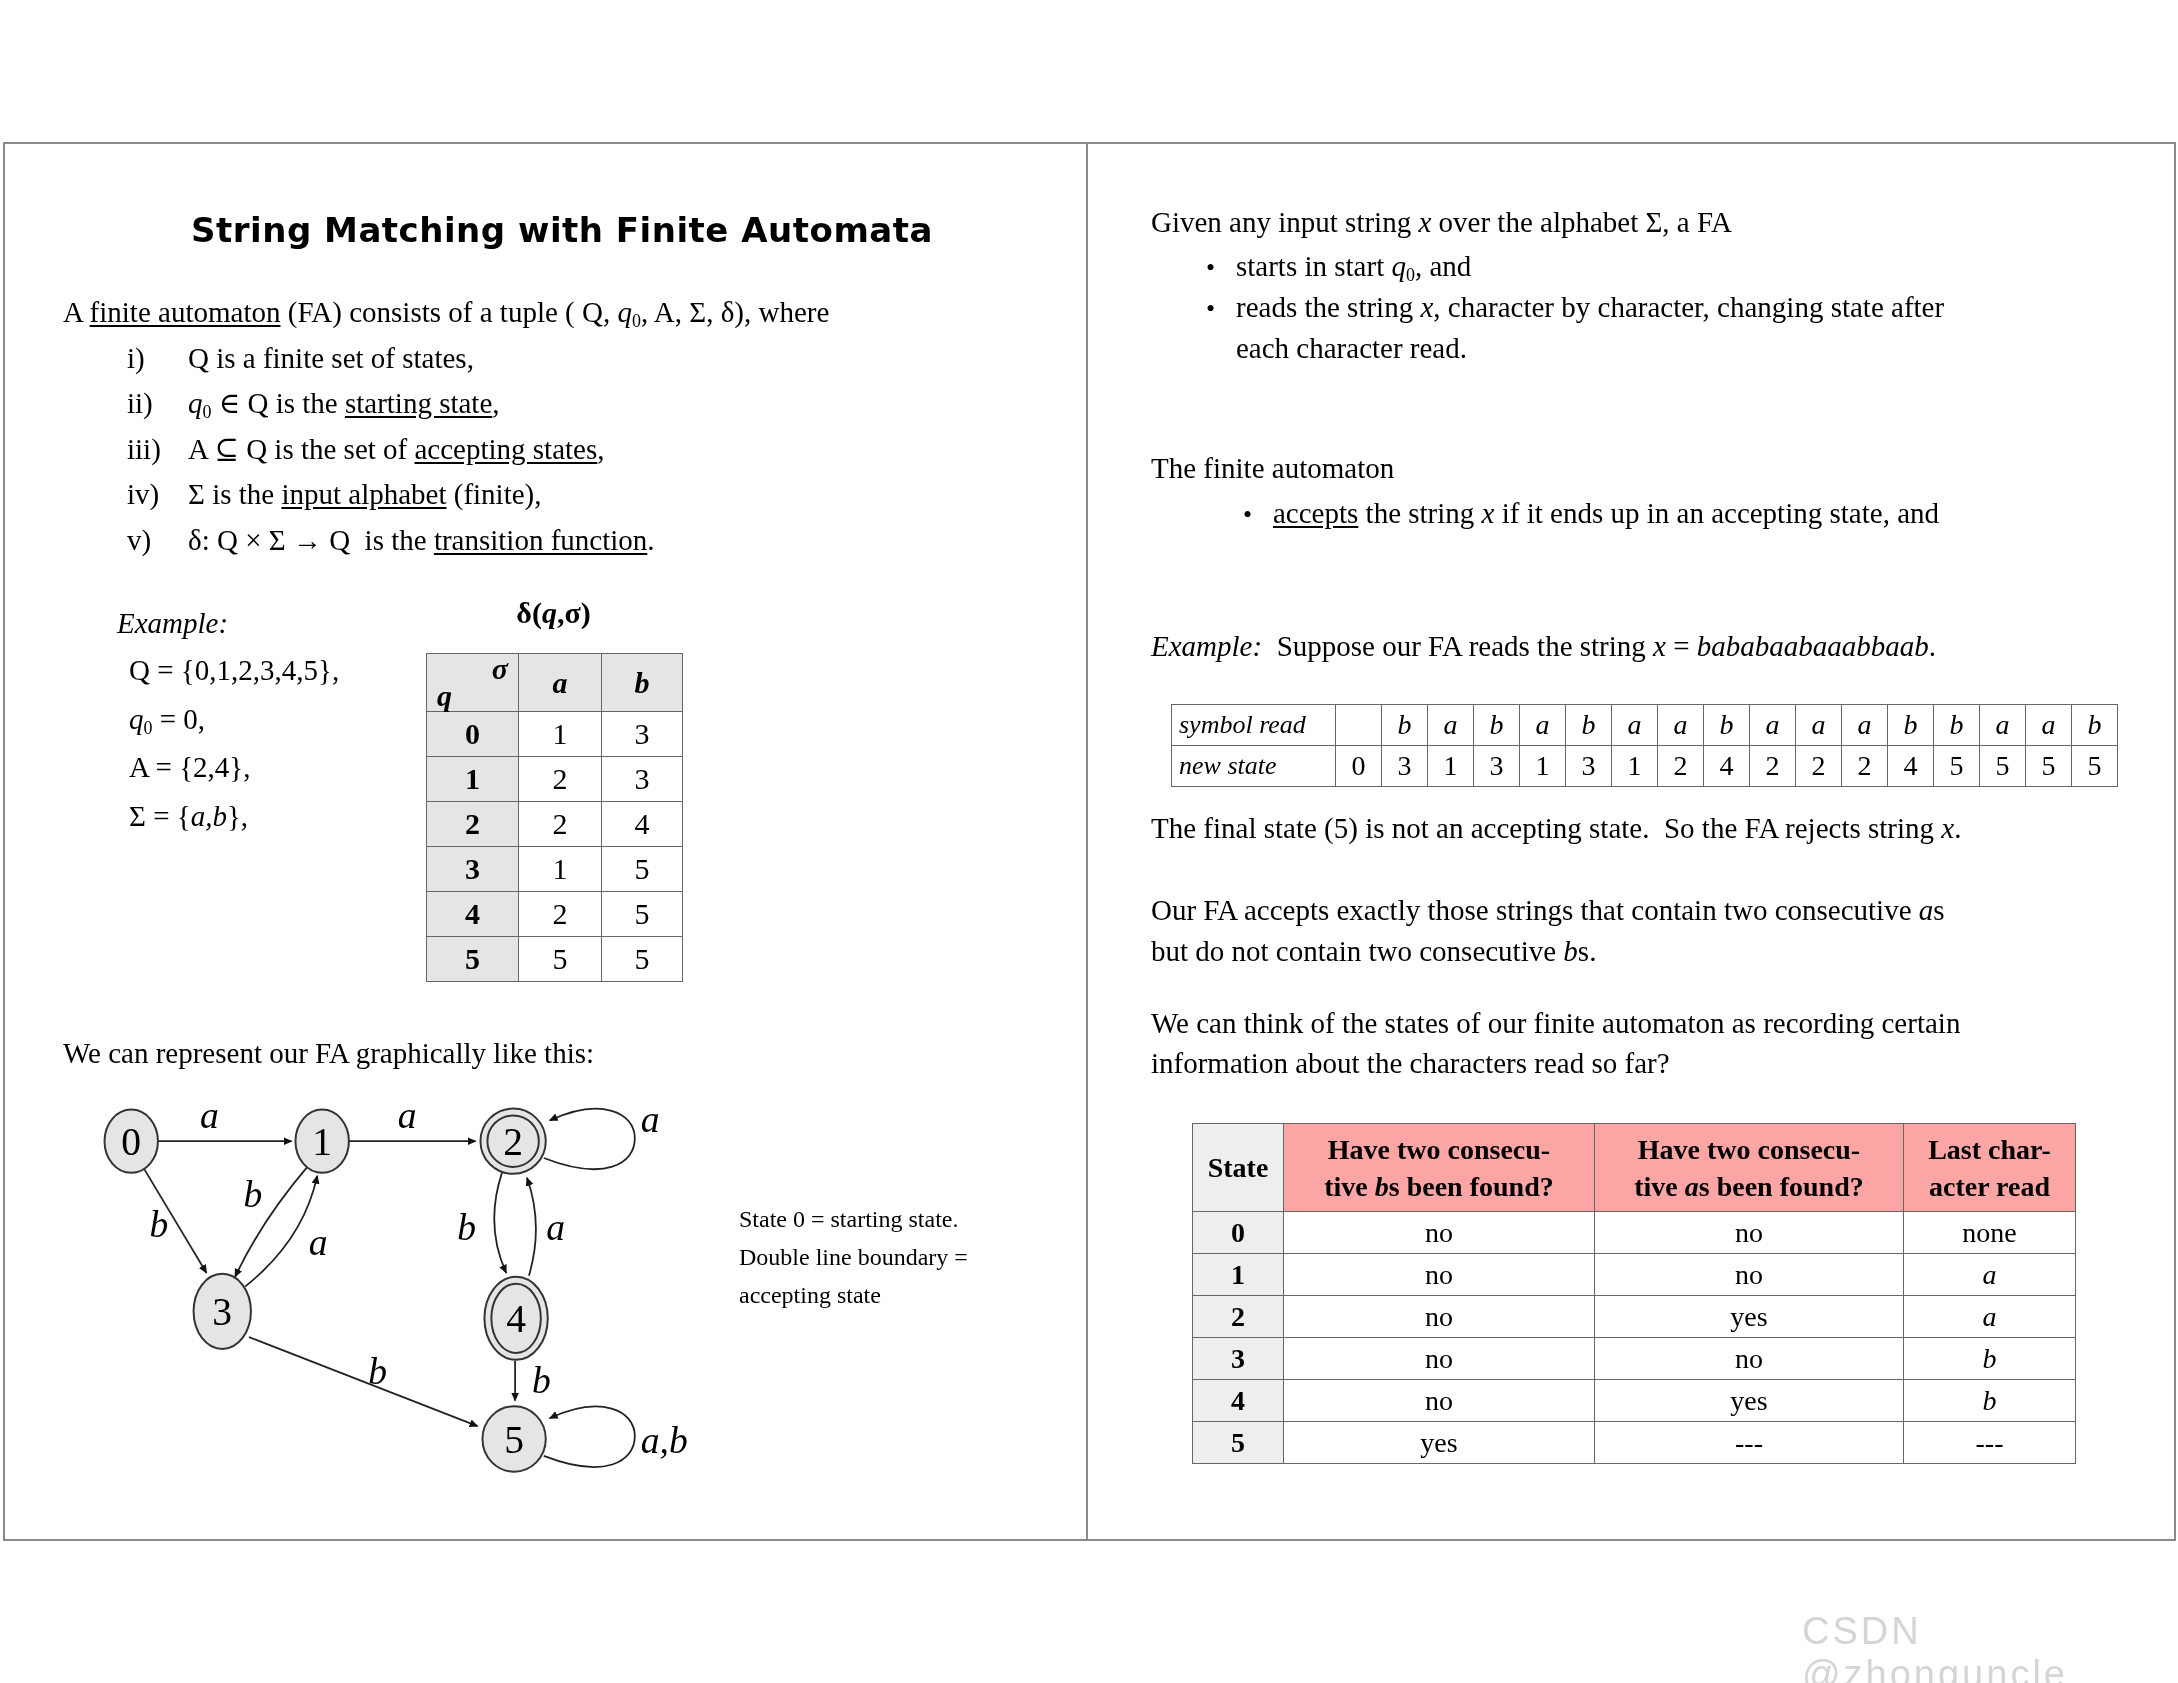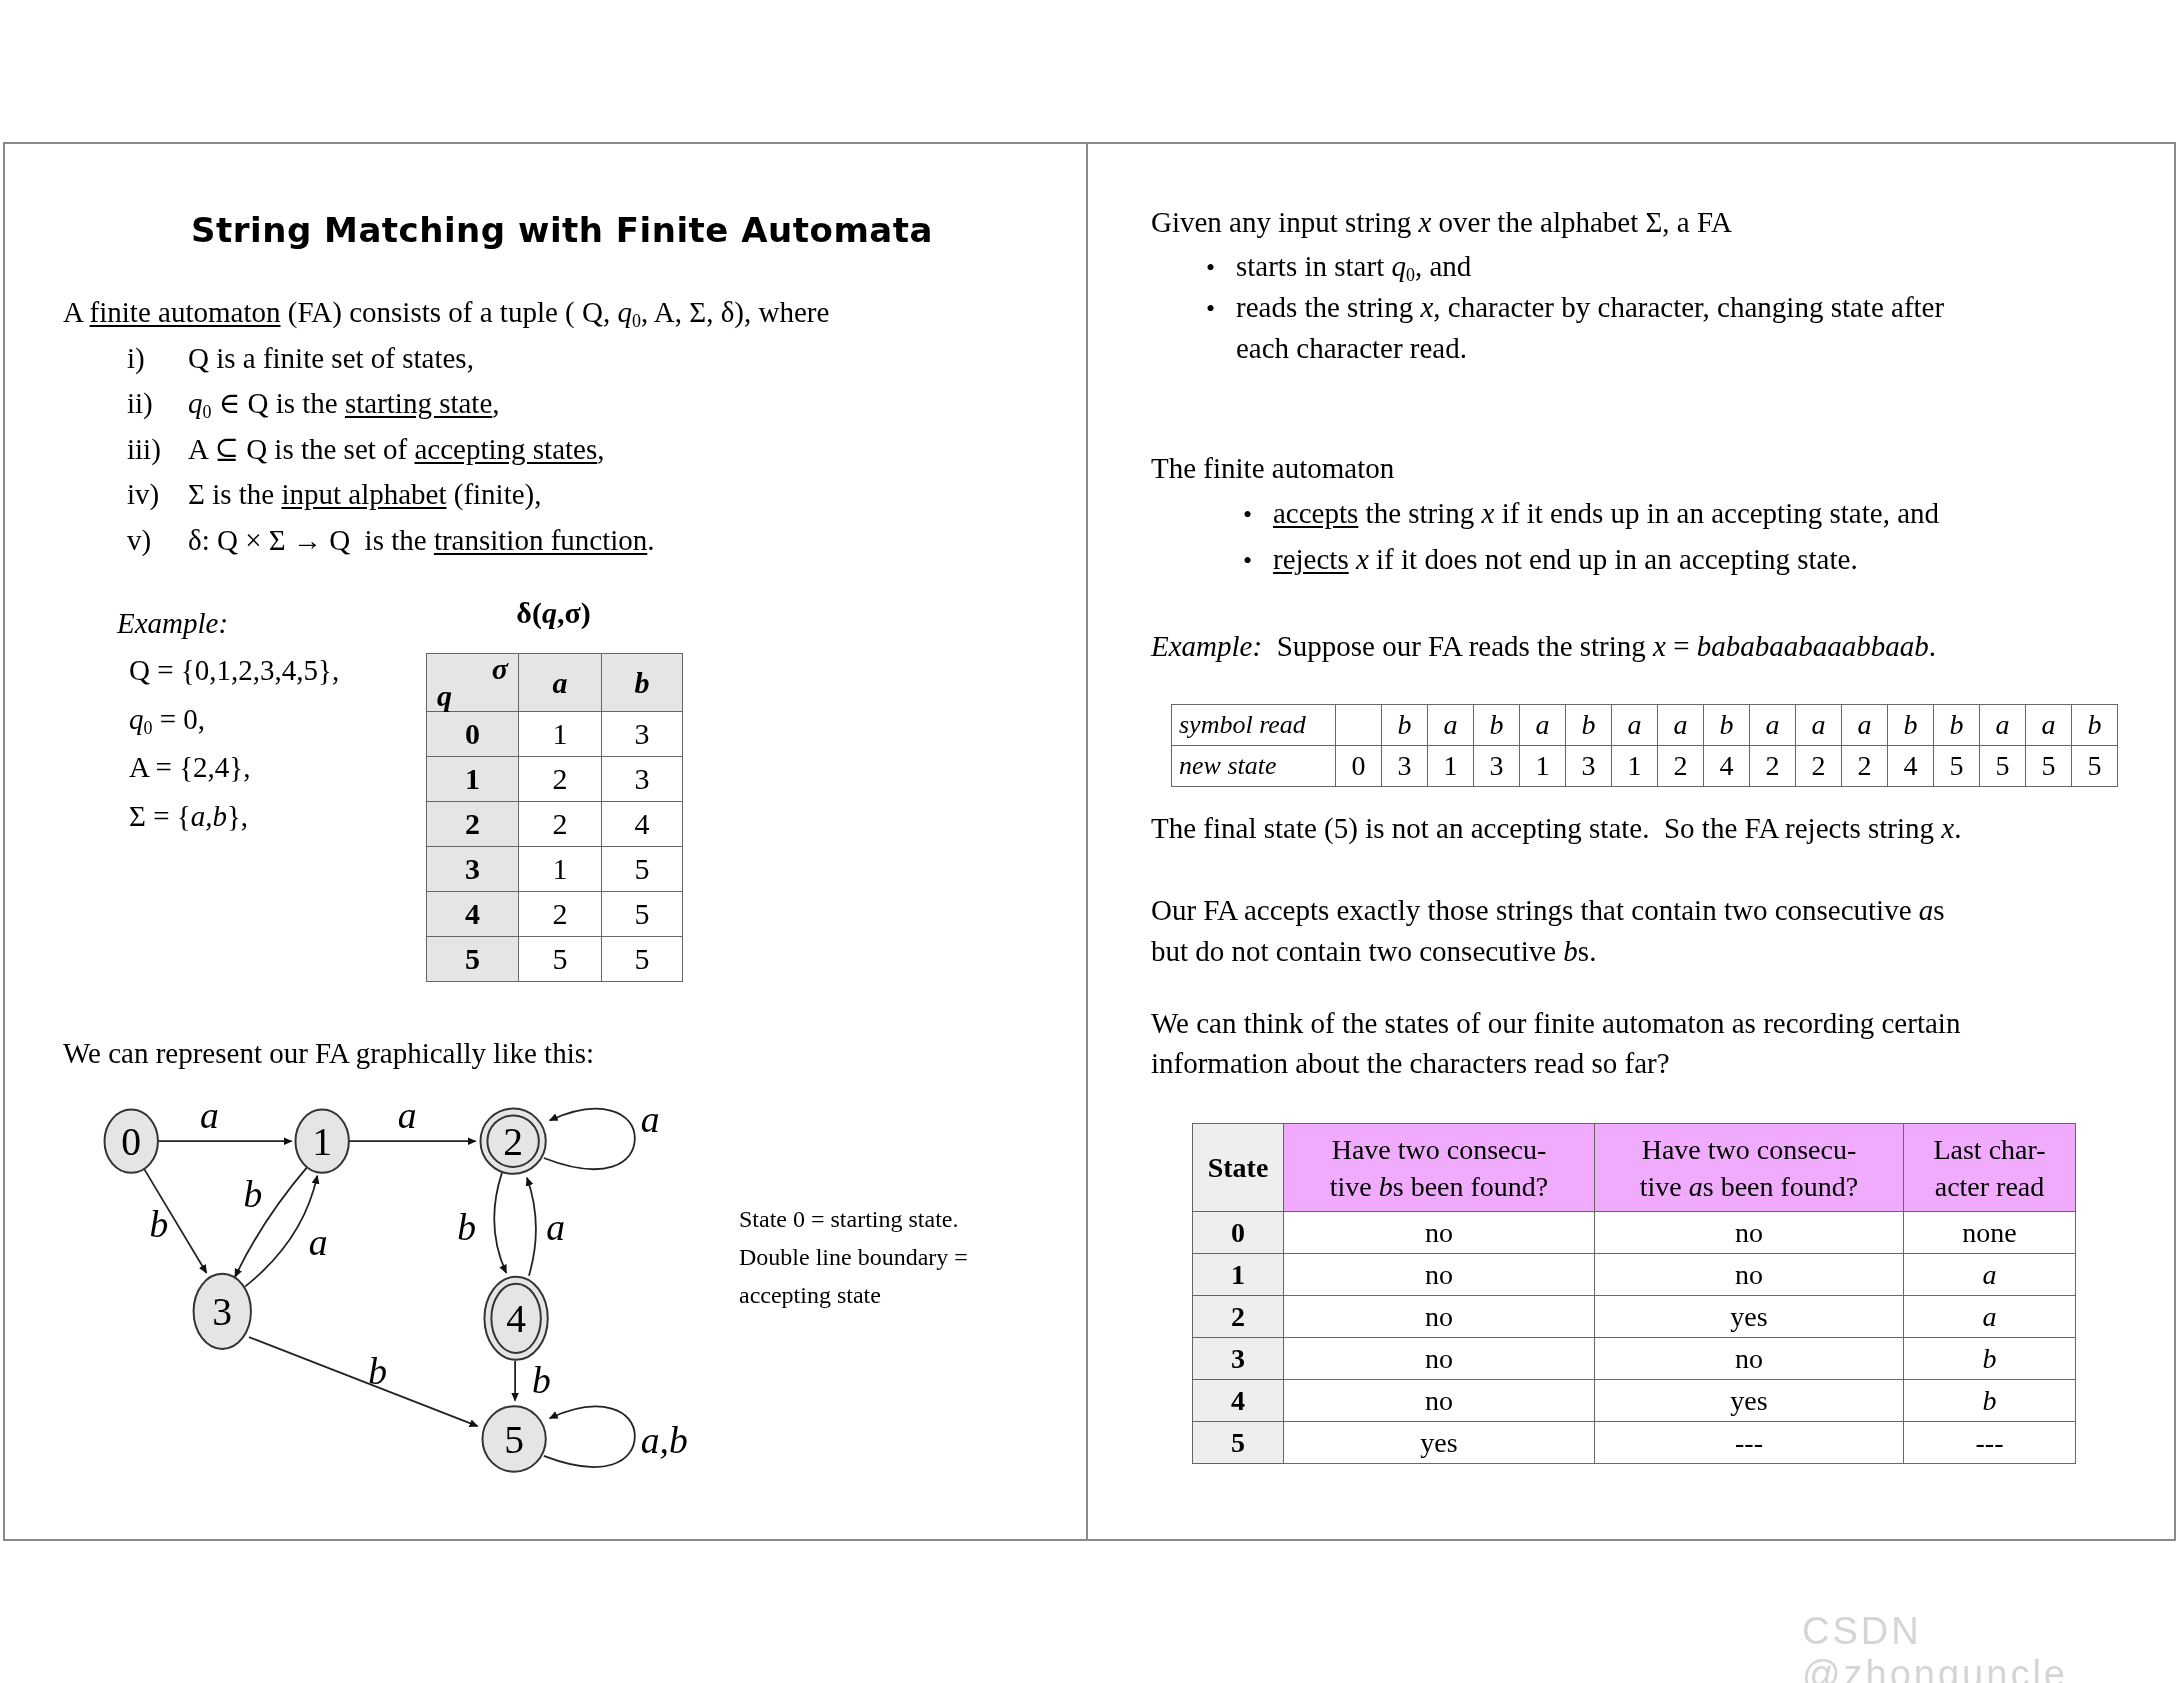--- a/index.html
+++ b/index.html
@@ -35,21 +35,21 @@
   .c-sigma{position:absolute;top:-2px;right:10px;font-style:italic;font-weight:bold;}
   .c-q{position:absolute;bottom:-2px;left:10px;font-style:italic;font-weight:bold;}
 
   .symtable{position:absolute;left:1171px;top:704px;font-size:28px;table-layout:fixed;}
   .symtable td{border:1.5px solid #666;height:40px;text-align:center;padding:0;background:#fff;}
   .symtable .slabel{width:156px;text-align:left;padding-left:7px;font-style:italic;font-size:26px;}
   .symtable .ssym{font-style:italic;}
 
   .statetable{position:absolute;left:1192px;top:1123px;font-size:28px;table-layout:fixed;padding-left:22px;}
   .statetable th,.statetable td{border:1.5px solid #666;text-align:center;padding:0;}
-  .statetable th{background:#f0abfc;font-weight:normal;line-height:37px;}
+  .statetable th{background:#fca5a5;font-weight:bold;line-height:37px;}
   .statetable .hrow th{height:87px;}
   .statetable td{height:41px;background:#fff;}
   .statetable .scol{background:#eeeeee;font-weight:bold;}
 
   .note{position:absolute;left:739px;top:1200px;font-size:24px;line-height:38px;}
 
   .diagram-svg{position:absolute;left:59px;top:1067px;}
   .slab{font-size:40px;font-family:"Liberation Serif","DejaVu Serif",serif;}
   .elabel{font-size:38px;font-style:italic;font-family:"Liberation Serif","DejaVu Serif",serif;}
   .edge{fill:none;stroke:#222;stroke-width:1.8;}
@@ -189,21 +189,20 @@
     <div>accepting state</div>
   </div>
 
   <div class="line" style="left:1151px;top:204px;"><span>Given any input string </span><span class="it">x</span><span> over the alphabet Σ, a FA</span></div>
   <div class="line" style="left:1206px;top:248px;"><span class="blt">•</span><span><span>starts in start </span><span class="it">q</span><span class="sb">0</span><span>, and</span></span></div>
   <div class="line" style="left:1206px;top:289px;"><span class="blt">•</span><span><span>reads the string </span><span class="it">x</span><span>, character by character, changing state after</span></span></div>
   <div class="line" style="left:1236px;top:330px;"><span>each character read.</span></div>
 
   <div class="line" style="left:1151px;top:450px;"><span>The finite automaton</span></div>
   <div class="line" style="left:1243px;top:495px;"><span class="blt">•</span><span><span class="ul">accepts</span><span> the string </span><span class="it">x</span><span> if it ends up in an accepting state, and</span></span></div>
-  <div class="line" style="left:1243px;top:541px;"><span class="blt">•</span><span><span class="ul">rejects</span><span> </span><span class="it">x</span><span> if it does not end up in an accepting state.</span></span></div>
 
   <div class="line" style="left:1151px;top:628px;"><span class="it">Example:</span><span>&nbsp; Suppose our FA reads the string </span><span class="it">x</span><span> = </span><span class="it">bababaabaaabbaab</span><span>.</span></div>
 
   <table class="symtable">
     <colgroup>
       <col style="width:156px">
         <col style="width:46px">
         <col style="width:46px">
         <col style="width:46px">
         <col style="width:46px">

